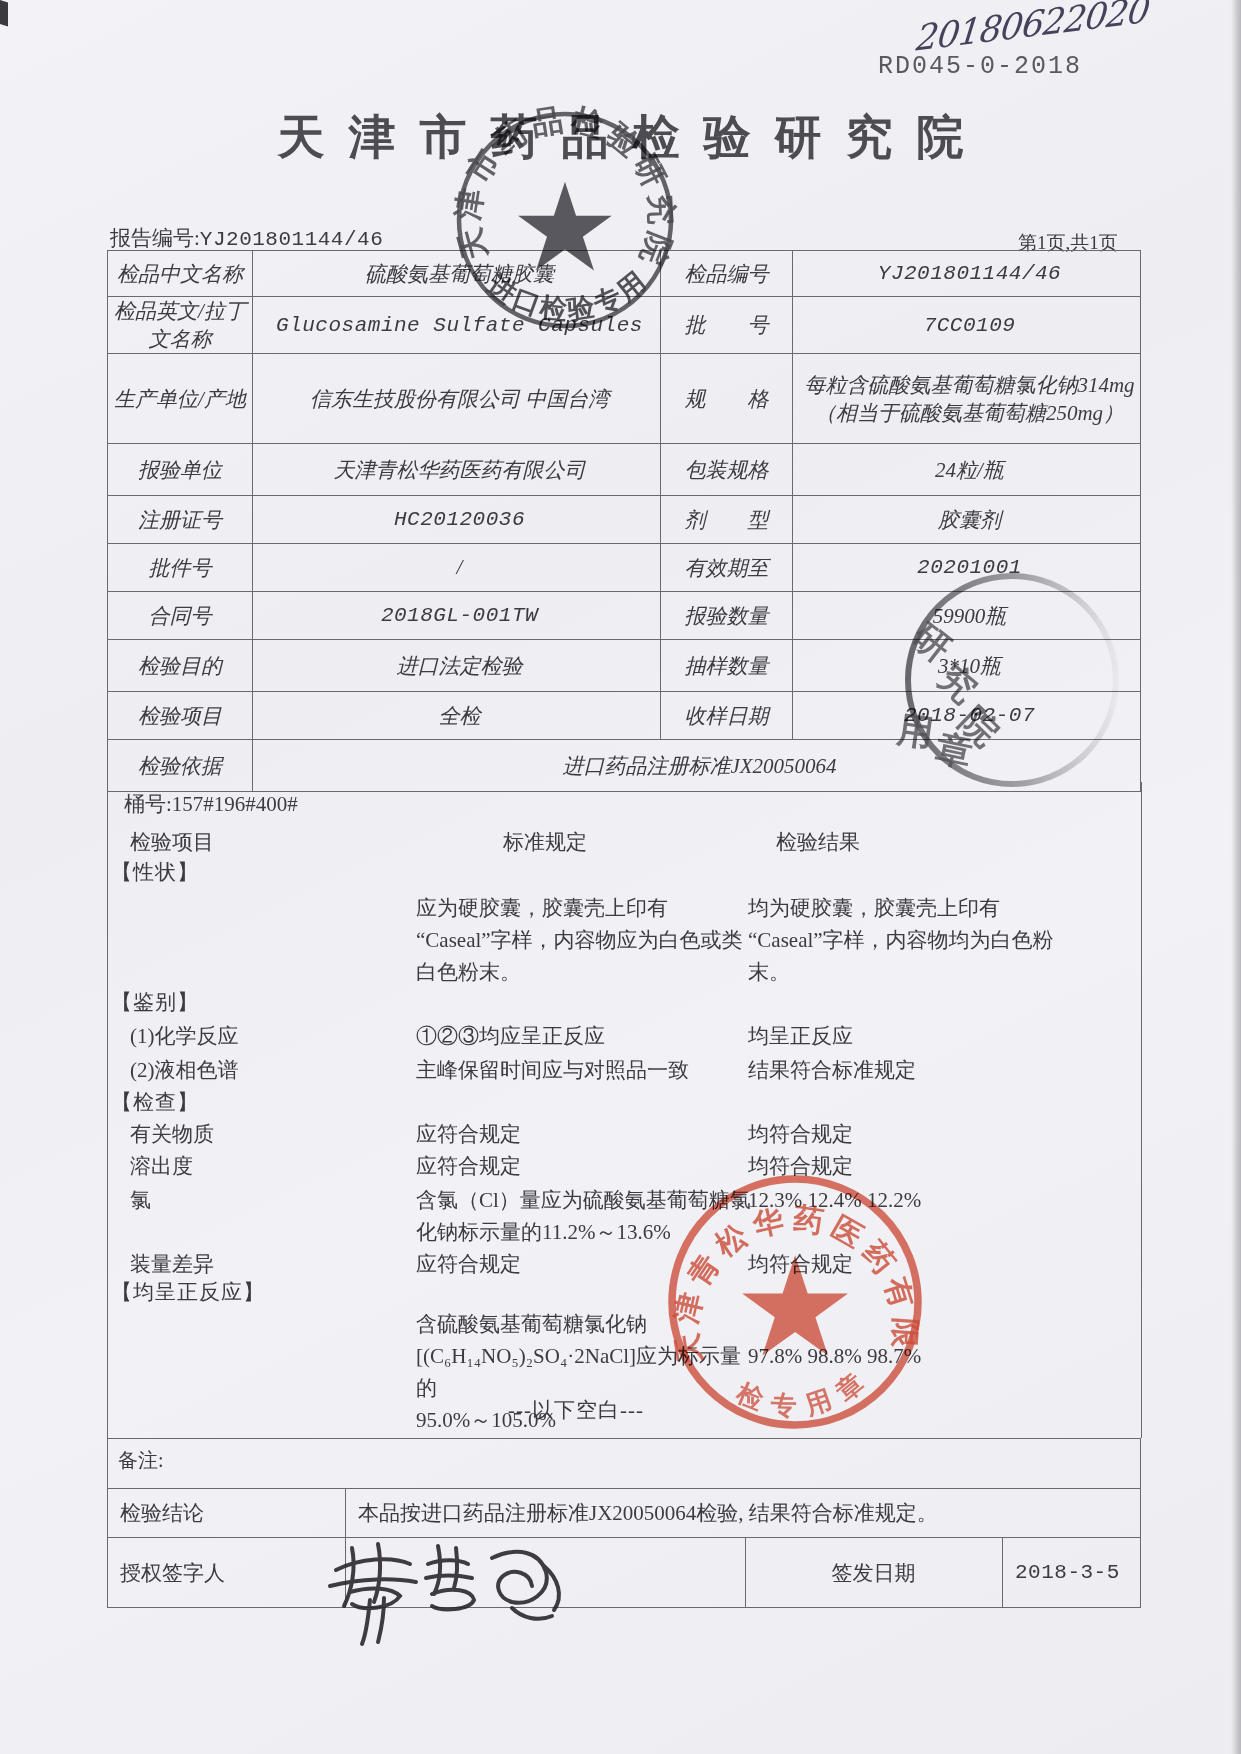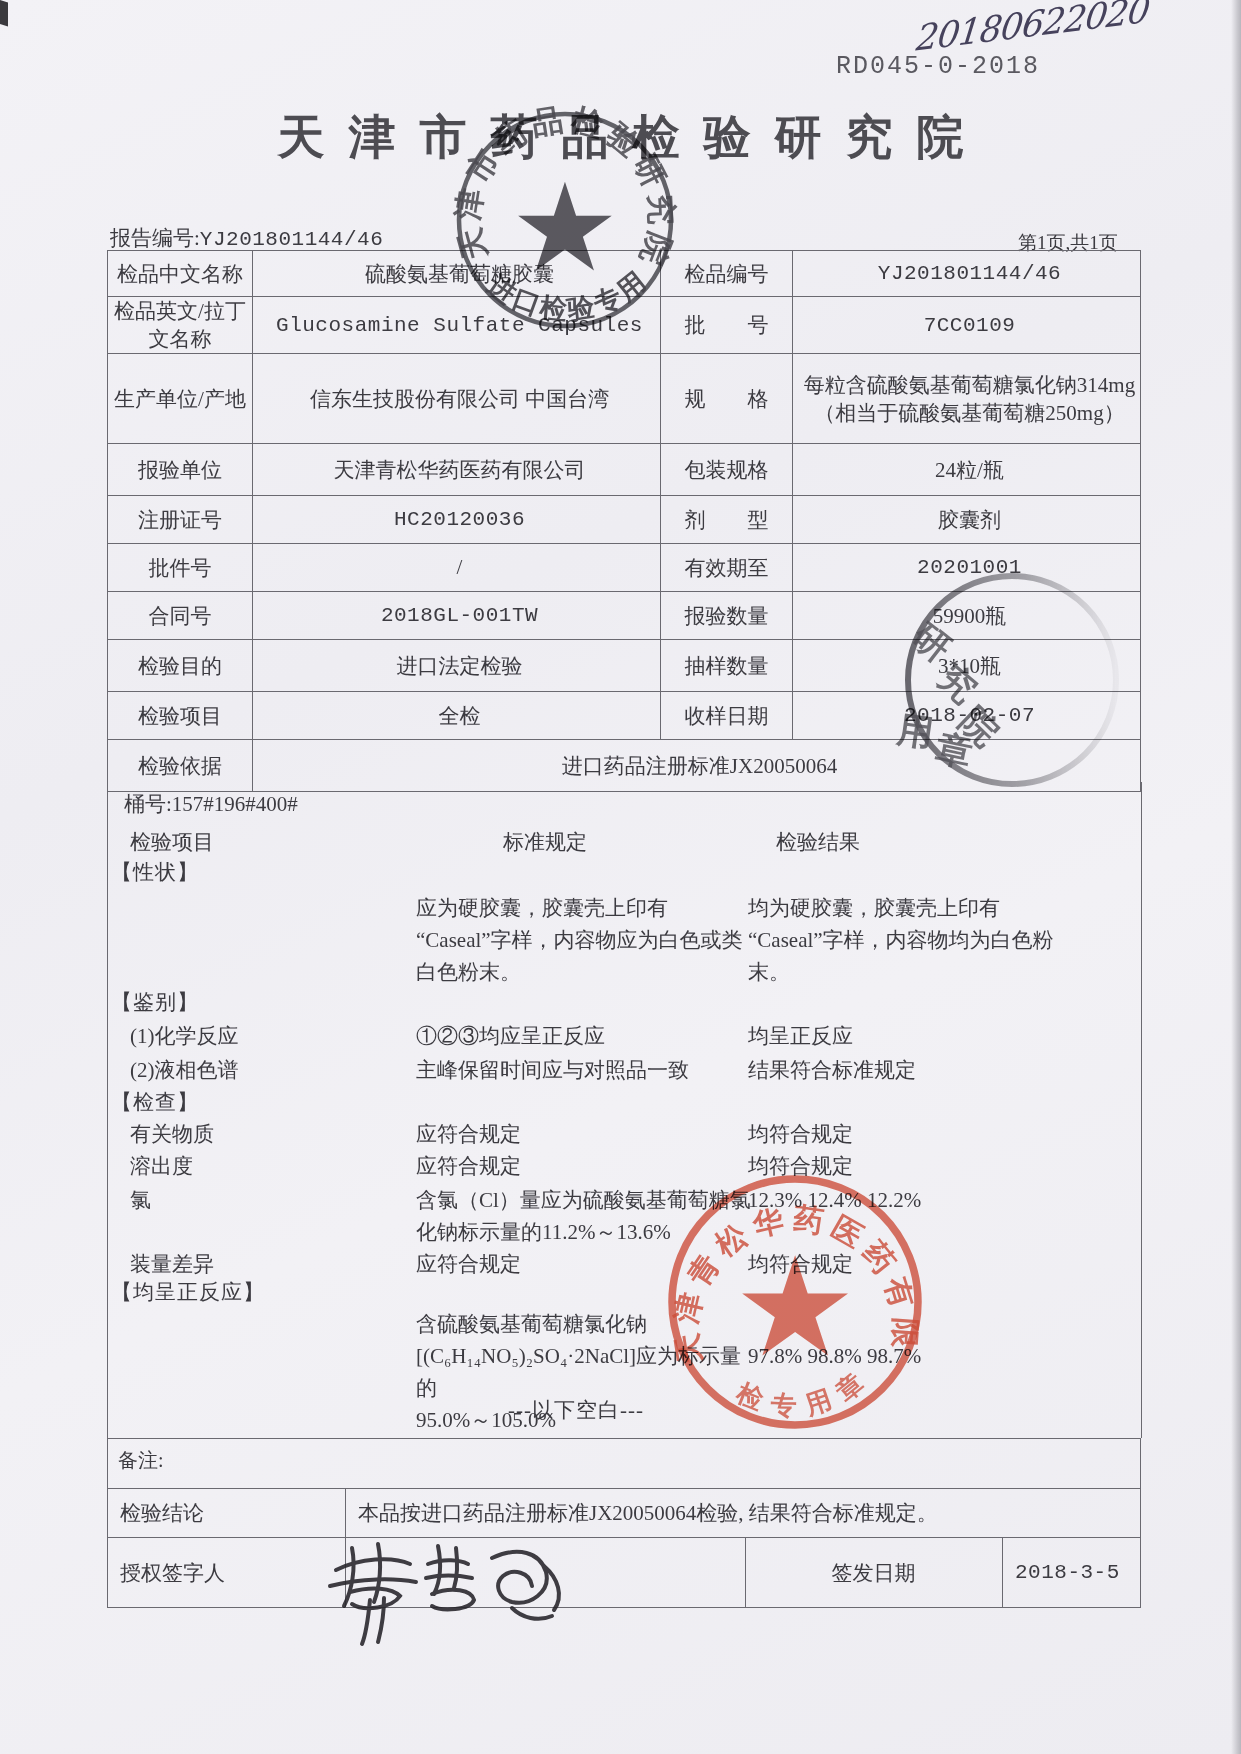--- a/index.html
+++ b/index.html
@@ -9,30 +9,30 @@
     font-family:"Liberation Serif", serif;
     color:#3c3b41;
   }
   .abs{position:absolute;}
   .mono{font-family:"Liberation Mono", monospace;letter-spacing:.5px;}
   .corner-mark{left:0;top:0;width:8px;height:24px;background:#3b3a3e;transform:skewY(18deg);transform-origin:top left;}
   .page-edge{right:0;top:0;width:10px;height:100%;
     background:linear-gradient(to right,rgba(0,0,0,0),#c9c8ce 65%,#b7b6bd);}
   .hand-number{left:916px;top:4px;font-size:35px;font-style:italic;color:#46425c;
     transform:rotate(-7deg) skewX(-14deg);letter-spacing:-1px;font-family:"DejaVu Serif", serif;}
-  .doc-code{left:836px;top:52px;font-size:25px;color:#5a5960;letter-spacing:2px;}
+  .doc-code{left:878px;top:52px;font-size:25px;color:#5a5960;letter-spacing:2px;}
   .org-title{left:0;top:106px;width:100%;text-align:center;font-size:47px;font-weight:bold;
     letter-spacing:24px;color:#4d4c52;text-indent:24px;}
   .report-title{left:0;top:170px;width:100%;text-align:center;font-size:37px;font-weight:bold;
     letter-spacing:7px;color:#4a4950;text-indent:7px;}
   .report-no{left:110px;top:224px;font-size:21px;}
   .page-indicator{left:1018px;top:230px;font-size:19px;}
   table{border-collapse:collapse;}
   .info-table{position:absolute;left:107px;top:250px;width:1033px;table-layout:fixed;}
-  .info-table td{border:1px solid #6a6970;font-size:21px;vertical-align:middle;overflow:hidden;}
+  .info-table td{border:1px solid #6a6970;font-size:21px;vertical-align:middle;overflow:hidden;font-style:italic;}
   td.lab{text-align:center;padding:0 4px;}
   td.val{text-align:center;padding:2px 4px 2px 10px;}
   .results{left:107px;top:782px;width:1033px;height:656px;font-size:21px;line-height:32px;
     border-left:1px solid #6a6970;border-right:1px solid #6a6970;}
   .r-row{position:absolute;left:0;width:1033px;}
   .c-item{position:absolute;left:22px;width:280px;}
   .c-head{font-weight:normal;}
   .c-spec{position:absolute;left:308px;width:340px;white-space:pre-line;}
   .c-res{position:absolute;left:640px;width:370px;white-space:pre-line;}
   .sec-head{position:absolute;left:3px;font-weight:normal;letter-spacing:1px;}

